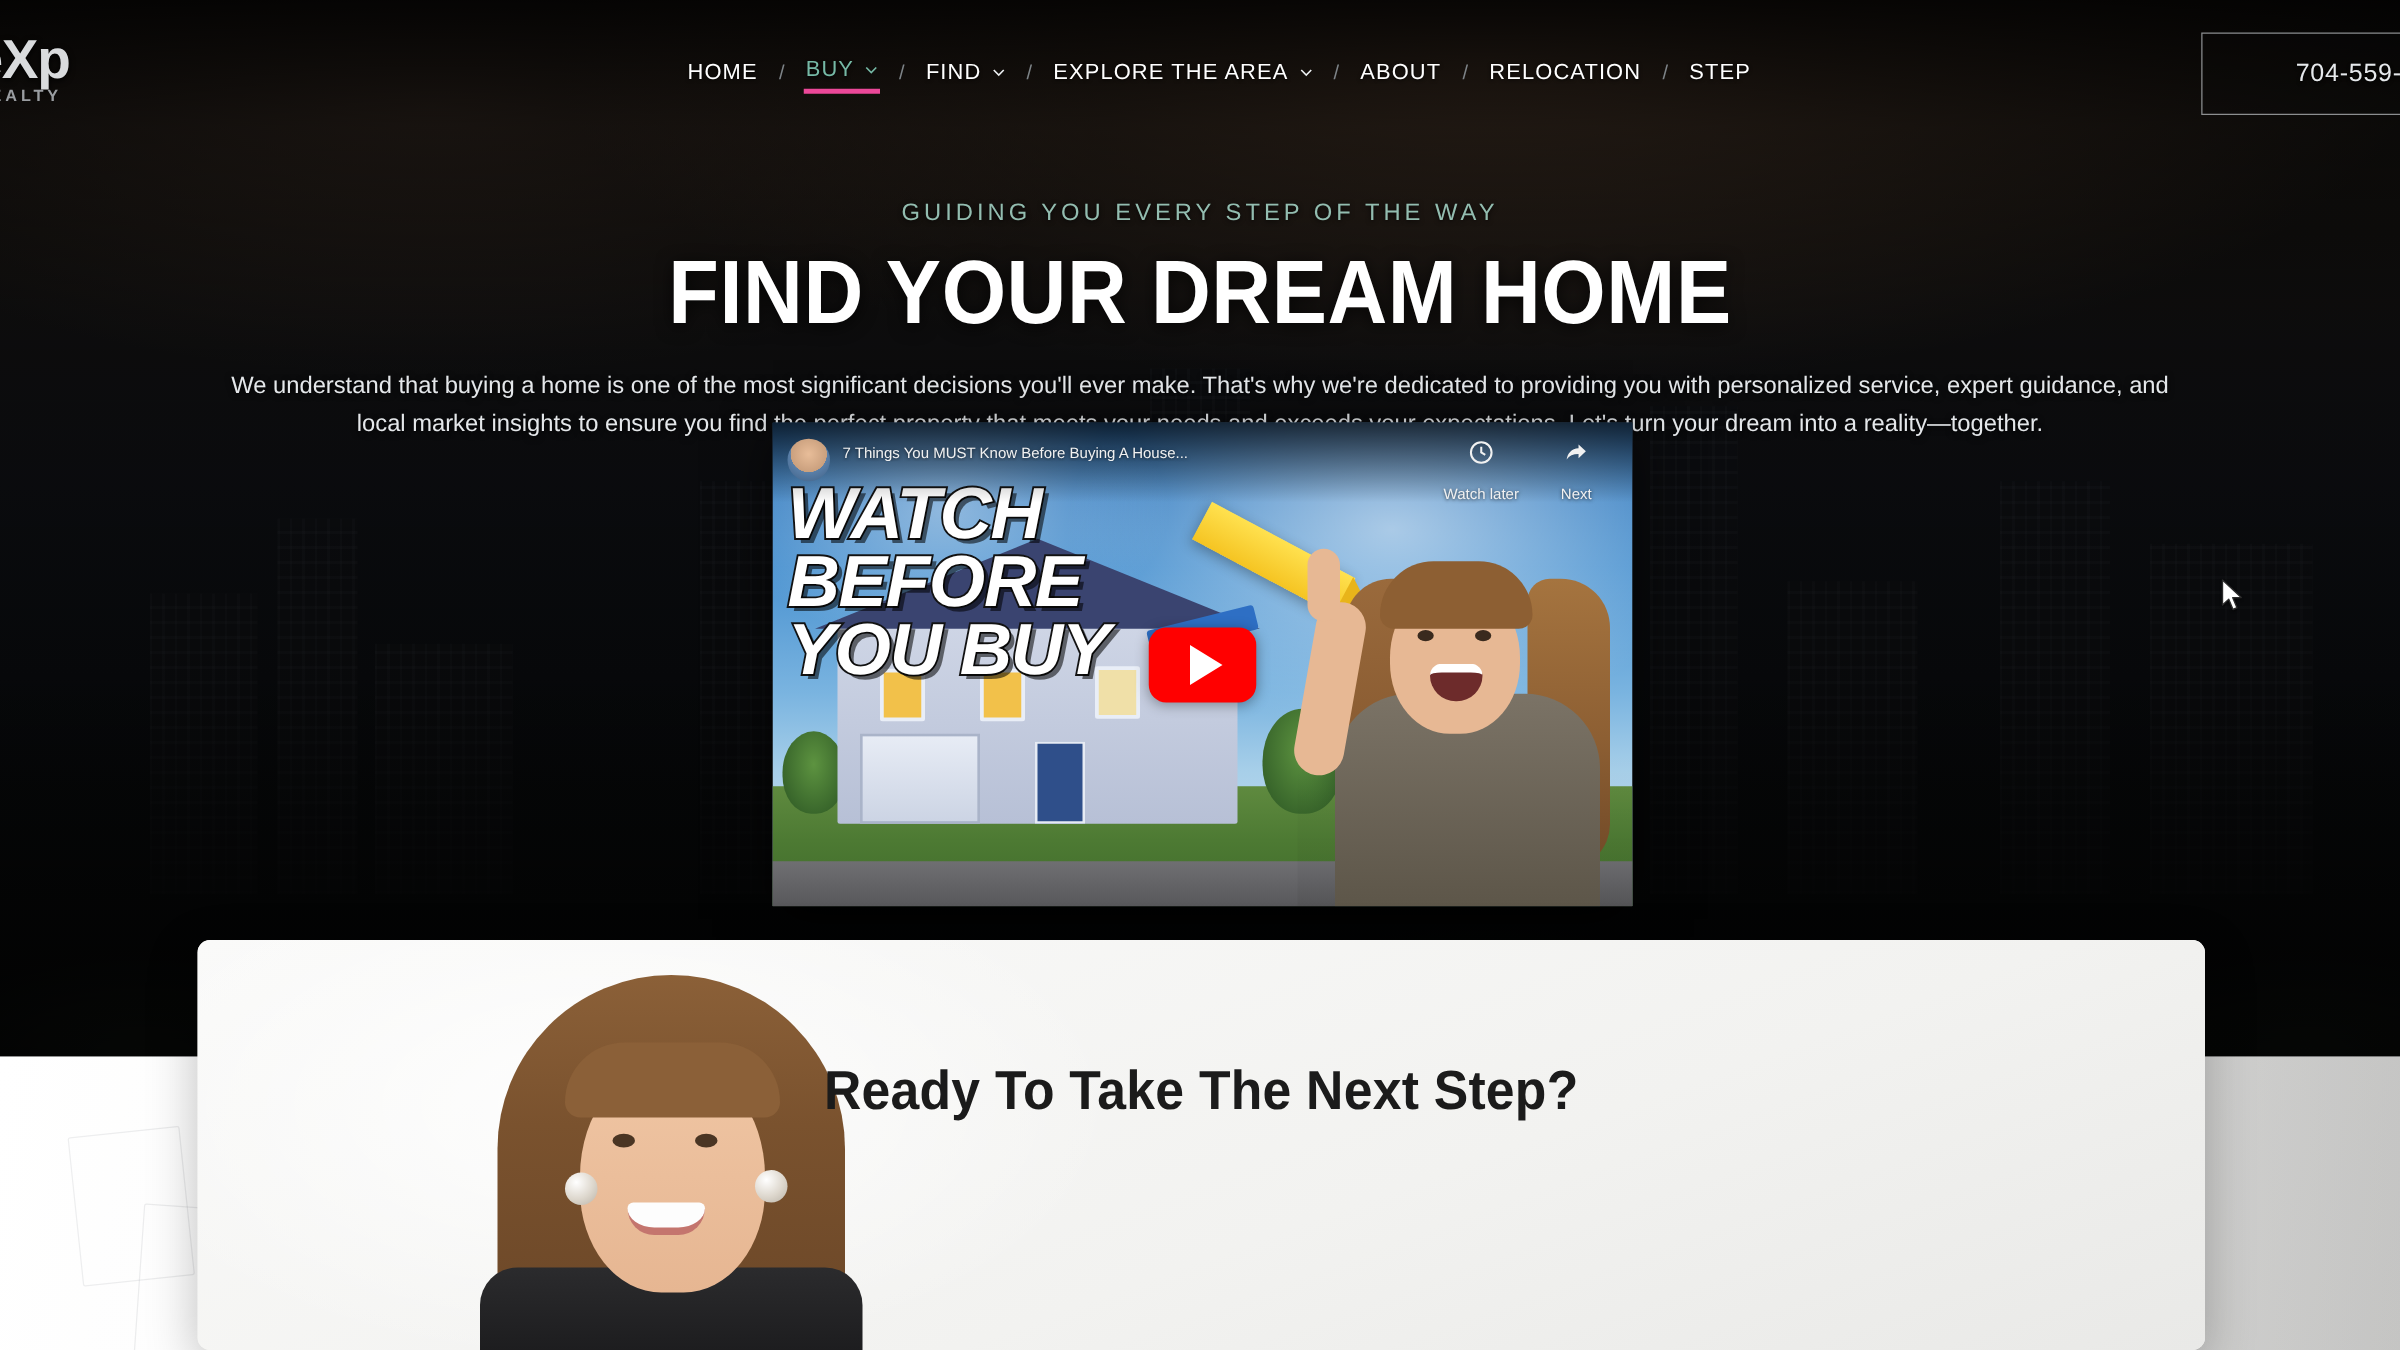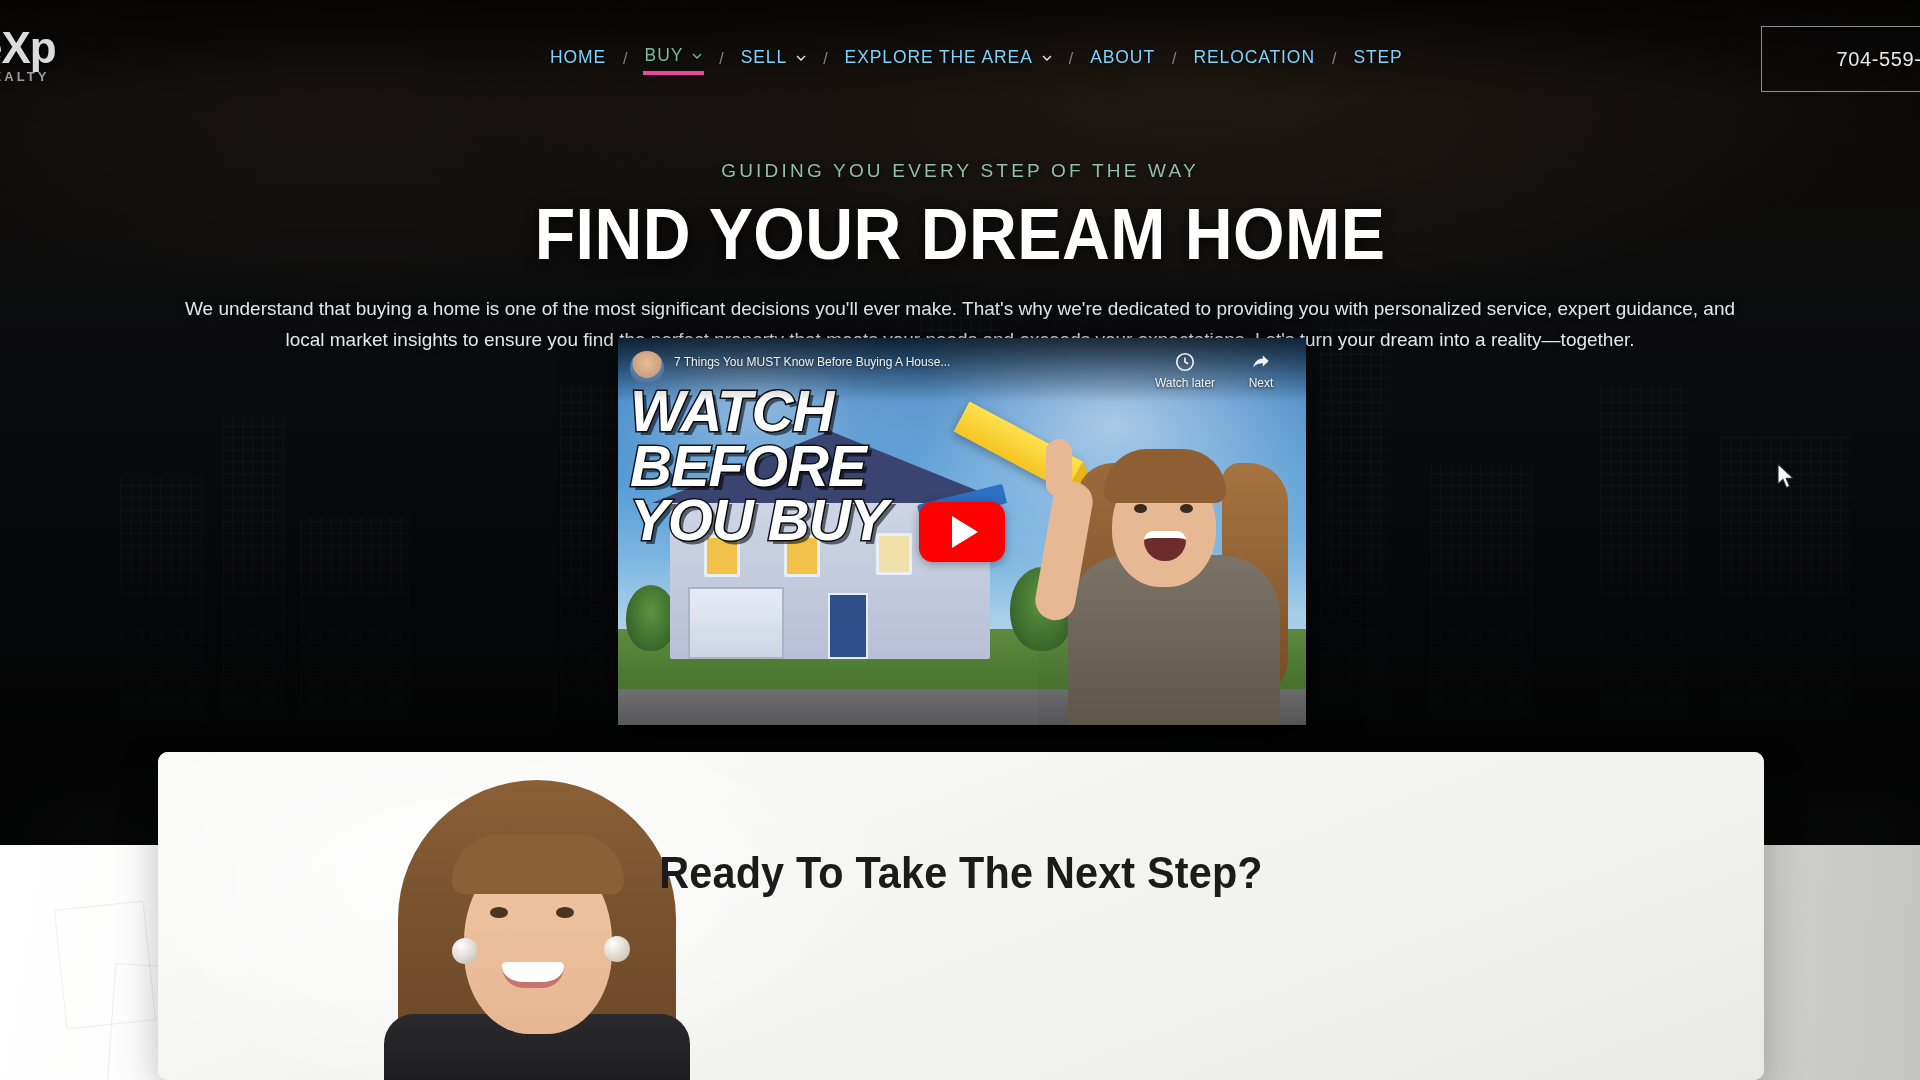--- a/index.html
+++ b/index.html
@@ -99,21 +99,21 @@
     font-size: 13px; font-weight: 700; letter-spacing: 3.1px;
     color: #9a9da1; margin-top: 1px; margin-left: 2px;
   }
 
   .nav {
     position: absolute; left: 548px; top: 44px;
     display: flex; align-items: center; gap: 0;
     height: 30px;
   }
   .nav a {
-    color: #7dd3fc; text-decoration: none;
+    color: #ffffff; text-decoration: none;
     font-size: 17.5px; font-weight: 400;
     letter-spacing: .9px;
     font-family: "Liberation Sans", sans-serif;
     display: inline-flex; align-items: center; gap: 9px;
     padding: 2px 2px 5px;
     white-space: nowrap;
     text-shadow: 0 1px 3px rgba(0,0,0,.75);
   }
   .nav a.active {
     color: #76b9a6;
@@ -316,21 +316,21 @@
     overflow: hidden;
   }
   .video .yt-title {
     color: #f1f1f1; font-size: 12px; font-weight: 400;
     margin-top: 4px; flex: 1;
     white-space: nowrap; overflow: hidden; text-overflow: ellipsis;
     text-shadow: 0 1px 3px rgba(0,0,0,.6);
   }
   .video .yt-act {
     display: flex; flex-direction: column; align-items: center;
-    color: #f1f1f1; font-size: 12px; gap: 3px; width: 66px;
+    color: #f1f1f1; font-size: 12px; gap: 15px; width: 66px;
     text-shadow: 0 1px 3px rgba(0,0,0,.7);
   }
   .video .yt-act svg { display: block; }
   .video .play {
     position: absolute; left: 50%; top: 50%; transform: translate(-50%,-50%);
     width: 86px; height: 60px; border-radius: 14px;
     background: #ff0000;
     display: flex; align-items: center; justify-content: center;
     box-shadow: 0 2px 10px rgba(0,0,0,.35);
   }
@@ -483,21 +483,21 @@
         <span>BUY</span>
         <span class="caret">
           <svg width="10" height="10" viewBox="0 0 10 10">
               <path d="M1 3 L5 7 L9 3" fill="none" stroke="#76b9a6" stroke-width="1.3"></path>
             </svg>
         </span>
       </a>
       <span class="sep">/</span>
 
       <a href="#">
-        <span>SELL</span>
+        <span>FIND</span>
         <span class="caret">
           <svg width="10" height="10" viewBox="0 0 10 10">
               <path d="M1 3 L5 7 L9 3" fill="none" stroke="#eceff1" stroke-width="1.3"></path>
             </svg>
         </span>
       </a>
       <span class="sep">/</span>
 
       <a href="#">
         <span>EXPLORE THE AREA</span>

